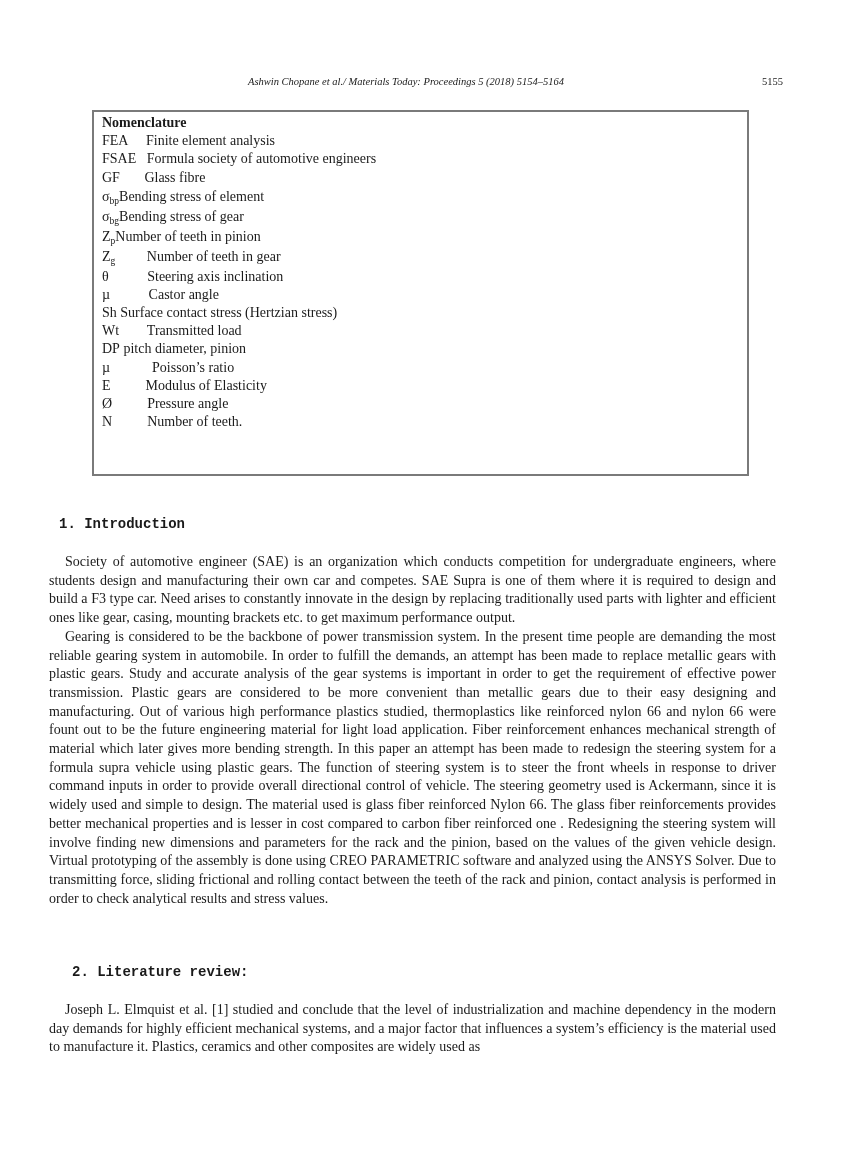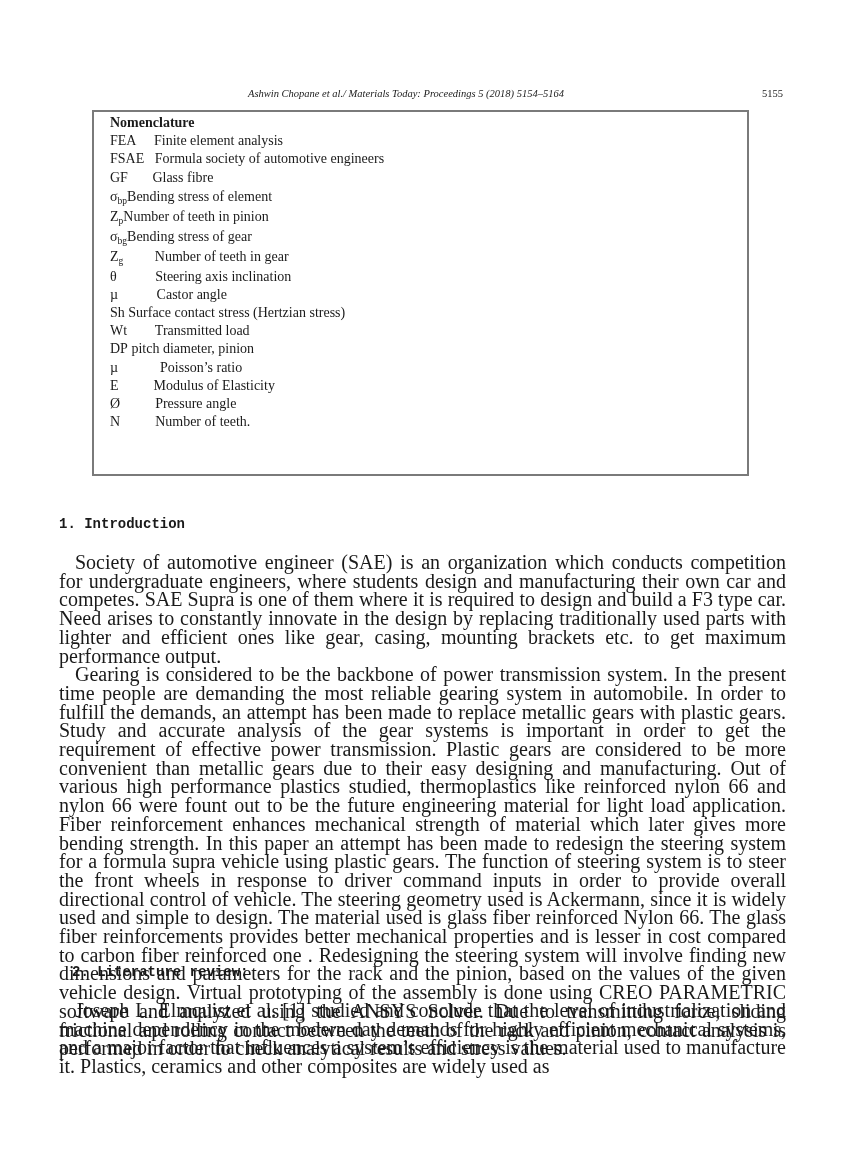--- a/index.html
+++ b/index.html
@@ -4,42 +4,41 @@
 <style>
   html, body { margin: 0; padding: 0; background: #ffffff; }
   body {
     width: 846px; height: 1155px; position: relative; overflow: hidden;
     font-family: "Liberation Serif", "DejaVu Serif", serif;
     color: #1a1a1a;
   }
   .running-header {
     position: absolute; top: 76px; left: 0; width: 670px; height: 16px;
     font-size: 10.5px;
-    margin-top: 12px;
   }
   .running-header .citation {
     position: absolute; left: 248px; top: 0; font-style: italic;
   }
   .running-header .page-num {
     position: absolute; left: 762px; top: 0;
   }
   .nomenclature-box {
     position: absolute; left: 92px; top: 110px; width: 657px; height: 366px;
     border: 2px solid #7a7a7a; box-sizing: border-box;
-    padding: 2px 0 0 16px;
+    padding: 2px 0 0 8px;
     font-size: 14px; line-height: 18.2px;
   }
   .nom-title { font-weight: bold; }
   .nom-row { display: block; white-space: pre; }
   .nom-row.tall { line-height: 20.2px; }
   .sym { display: inline-block; }
   sub { font-size: 9.5px; vertical-align: -3px; line-height: 0; }
   .body-text {
-    position: absolute; left: 59px; width: 727px;
-    font-size: 20px; line-height: 18.7px; text-align: justify;
+    position: absolute; left: 49px; width: 727px;
+    font-size: 14px; line-height: 18.7px; text-align: justify;
   }
   .section-heading {
     position: absolute; font-weight: bold; font-size: 14px; font-family: Liberation Mono, monospace;
   }
   .para { margin: 0; text-indent: 16px; text-align: justify; }
 </style>
 </head>
 <body>
 
 <div class="running-header">
@@ -47,22 +46,22 @@
   <span class="page-num">5155</span>
 </div>
 
 <div class="nomenclature-box">
   <div class="nom-title">Nomenclature</div>
   <div id="nom-list">
       <div class="nom-row"><span class="sym"><span>FEA</span></span><span>     </span><span>Finite element analysis</span></div>
       <div class="nom-row"><span class="sym"><span>FSAE</span></span><span>   </span><span>Formula society of automotive engineers</span></div>
       <div class="nom-row"><span class="sym"><span>GF</span></span><span>       </span><span>Glass fibre</span></div>
       <div class="nom-row tall"><span class="sym"><span>σ</span><sub>bp</sub></span><span></span><span>Bending stress of element</span></div>
+      <div class="nom-row tall"><span class="sym"><span>σ</span><sub>bg</sub></span><span></span><span>Bending stress of gear</span></div>
       <div class="nom-row tall"><span class="sym"><span>Z</span><sub>p</sub></span><span></span><span>Number of teeth in pinion</span></div>
-      <div class="nom-row tall"><span class="sym"><span>σ</span><sub>bg</sub></span><span></span><span>Bending stress of gear</span></div>
       <div class="nom-row tall"><span class="sym"><span>Z</span><sub>g</sub></span><span>         </span><span>Number of teeth in gear</span></div>
       <div class="nom-row"><span class="sym"><span>θ</span></span><span>           </span><span>Steering axis inclination</span></div>
       <div class="nom-row"><span class="sym"><span>µ</span></span><span>           </span><span>Castor angle</span></div>
       <div class="nom-row"><span class="sym"><span>Sh</span></span><span> </span><span>Surface contact stress (Hertzian stress)</span></div>
       <div class="nom-row"><span class="sym"><span>Wt</span></span><span>        </span><span>Transmitted load</span></div>
       <div class="nom-row"><span class="sym"><span>DP</span></span><span> </span><span>pitch diameter, pinion</span></div>
       <div class="nom-row"><span class="sym"><span>µ</span></span><span>            </span><span>Poisson’s ratio</span></div>
       <div class="nom-row"><span class="sym"><span>E</span></span><span>          </span><span>Modulus of Elasticity</span></div>
       <div class="nom-row"><span class="sym"><span>Ø</span></span><span>          </span><span>Pressure angle</span></div>
       <div class="nom-row"><span class="sym"><span>N</span></span><span>          </span><span>Number of teeth.</span></div>

